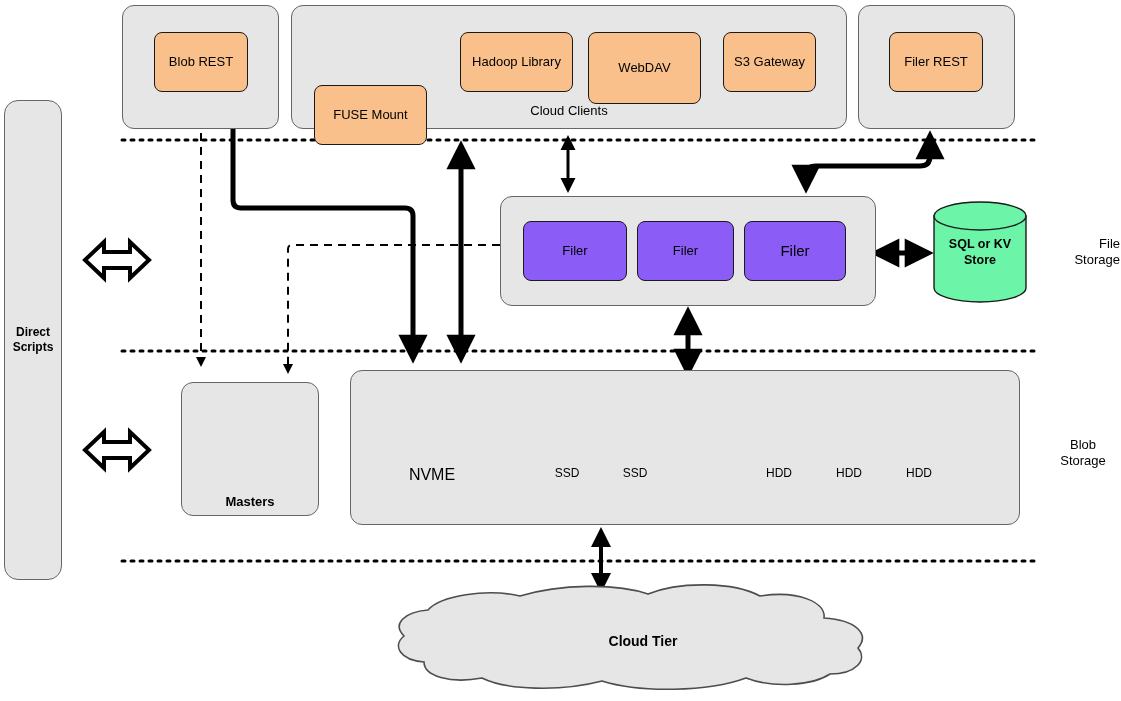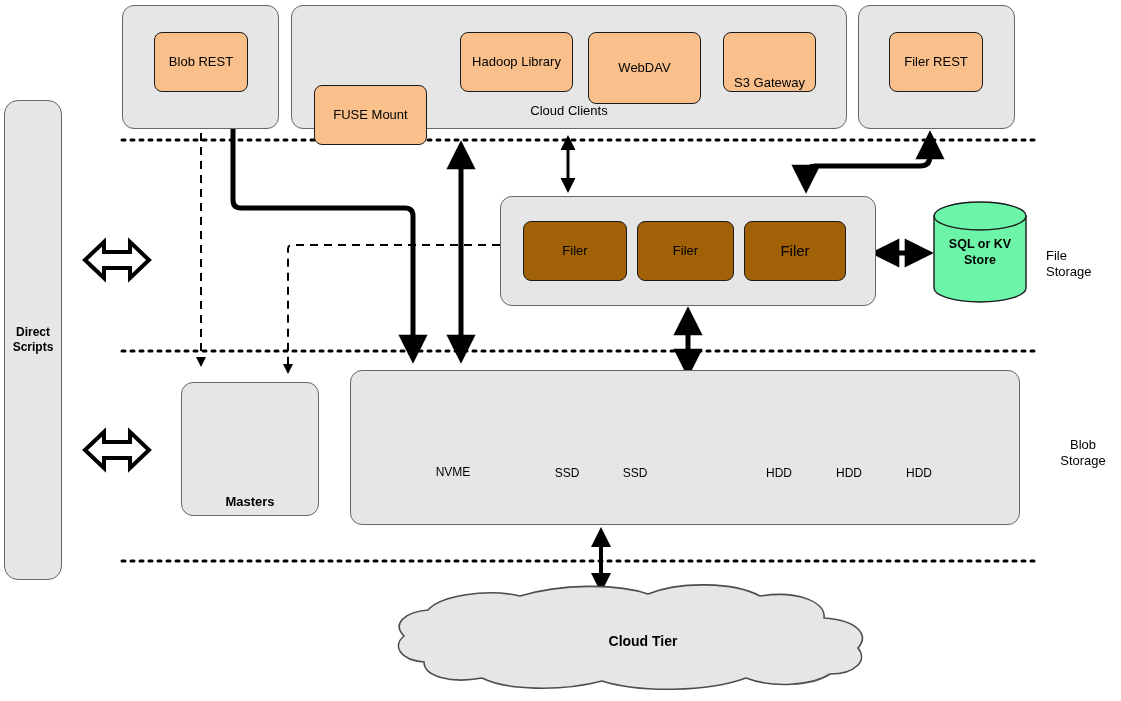--- a/index.html
+++ b/index.html
@@ -3,21 +3,21 @@
 <meta charset="utf-8">
 <style>
   html,body{margin:0;padding:0;background:#ffffff;}
   #stage{position:relative;width:1121px;height:701px;background:#ffffff;
          font-family:"Liberation Sans","DejaVu Sans",sans-serif;overflow:hidden;}
   .grp{position:absolute;background:#E6E6E6;border:1px solid #666666;border-radius:12px;box-sizing:border-box;}
   .node{position:absolute;border:1px solid #1a1a1a;border-radius:8px;box-sizing:border-box;
         display:flex;align-items:center;justify-content:center;text-align:center;
         font-size:13px;color:#000;line-height:1.15;}
   .orange{background:#FAC08C;}
-  .green{background:#a16207;}
+  .green{background:#8b5cf6;}
   .lbl{position:absolute;font-size:13px;color:#000;text-align:center;line-height:1.25;}
   .bold{font-weight:bold;}
   svg.ov{position:absolute;left:0;top:0;width:1121px;height:701px;pointer-events:none;}
 </style>
 </head>
 <body>
 
 <div id="stage">
 
   <svg class="ov" viewBox="0 0 1121 701">
@@ -174,21 +174,21 @@
 
   <div class="node orange" style="left:314px;top:41px;width:113px;height:60px;margin-top:44px;">
     <span>FUSE Mount</span>
   </div>
   <div class="node orange" style="left:460px;top:32px;width:113px;height:60px;">
     <span>Hadoop Library</span>
   </div>
   <div class="node orange" style="left:588px;top:32px;width:113px;height:72px;">
     <span>WebDAV</span>
   </div>
-  <div class="node orange" style="left:723px;top:32px;width:93px;height:60px;align-items:flex-end;">
+  <div class="node orange" style="left:723px;top:32px;width:93px;height:60px;">
     <span>S3 Gateway</span>
   </div>
 
   <div class="lbl" style="left:469px;top:103px;width:200px;">Cloud Clients</div>
 
   <div class="node orange" style="left:889px;top:32px;width:94px;height:60px;">
     <span>Filer REST</span>
   </div>
 
   <div class="node green" style="left:523px;top:221px;width:104px;height:60px;">
@@ -199,32 +199,32 @@
   </div>
   <div class="node green" style="left:744px;top:221px;width:102px;height:60px;font-size:15px;">
     <span>Filer</span>
   </div>
 
   <div class="lbl bold" style="left:930px;top:237px;width:100px;font-size:12.5px;">
     <div>SQL or KV</div>
     <div>Store</div>
   </div>
 
-  <div class="lbl" style="left:1046px;top:248px;width:74px;text-align:left;">
+  <div class="lbl" style="left:1046px;top:236px;width:74px;text-align:right;">
     <div>File</div>
     <div>Storage</div>
   </div>
   <div class="lbl" style="left:1046px;top:437px;width:74px;text-align:center;">
     <div>Blob</div>
     <div>Storage</div>
   </div>
 
   <div class="lbl bold" style="left:200px;top:494px;width:100px;">Masters</div>
 
-  <div class="lbl" style="left:423px;top:465px;width:60px;font-size:12px;">NVME</div>
+  <div class="lbl" style="left:402px;top:465px;width:60px;font-size:16px;">NVME</div>
   <div class="lbl" style="left:542px;top:466px;width:50px;font-size:12px;">SSD</div>
   <div class="lbl" style="left:610px;top:466px;width:50px;font-size:12px;">SSD</div>
   <div class="lbl" style="left:754px;top:466px;width:50px;font-size:12px;">HDD</div>
   <div class="lbl" style="left:824px;top:466px;width:50px;font-size:12px;">HDD</div>
   <div class="lbl" style="left:894px;top:466px;width:50px;font-size:12px;">HDD</div>
 
   <div class="lbl bold" style="left:583px;top:633px;width:120px;font-size:14px;">Cloud Tier</div>
 
   <div class="lbl bold" style="left:4px;top:325px;width:58px;font-size:12px;">
     <div>Direct</div>

